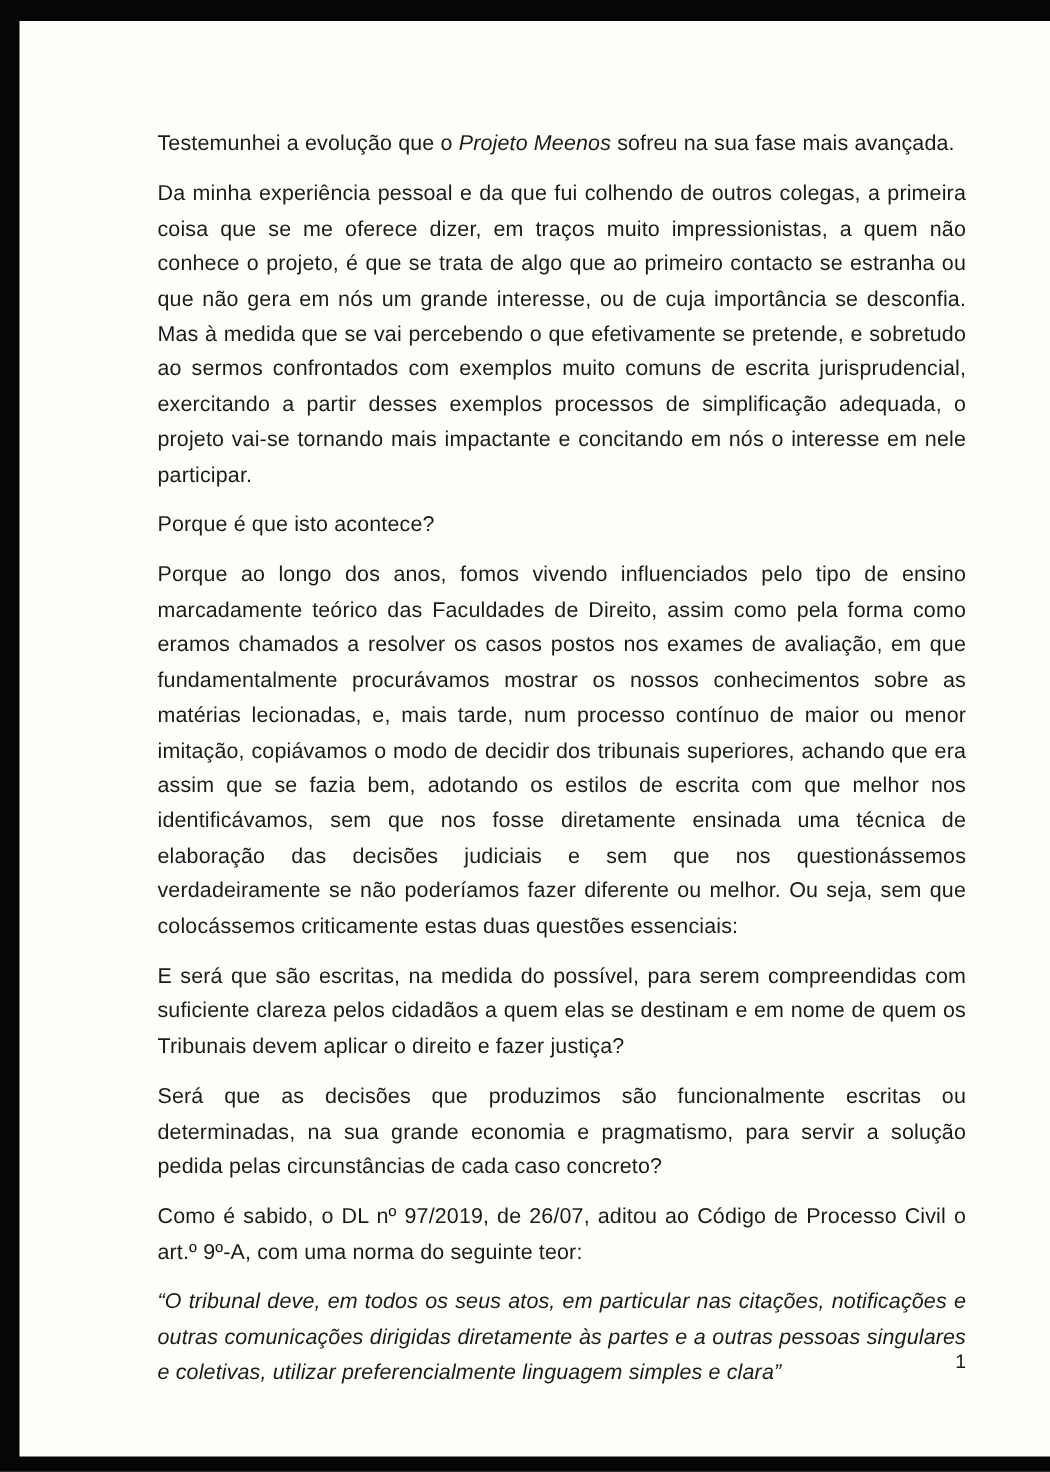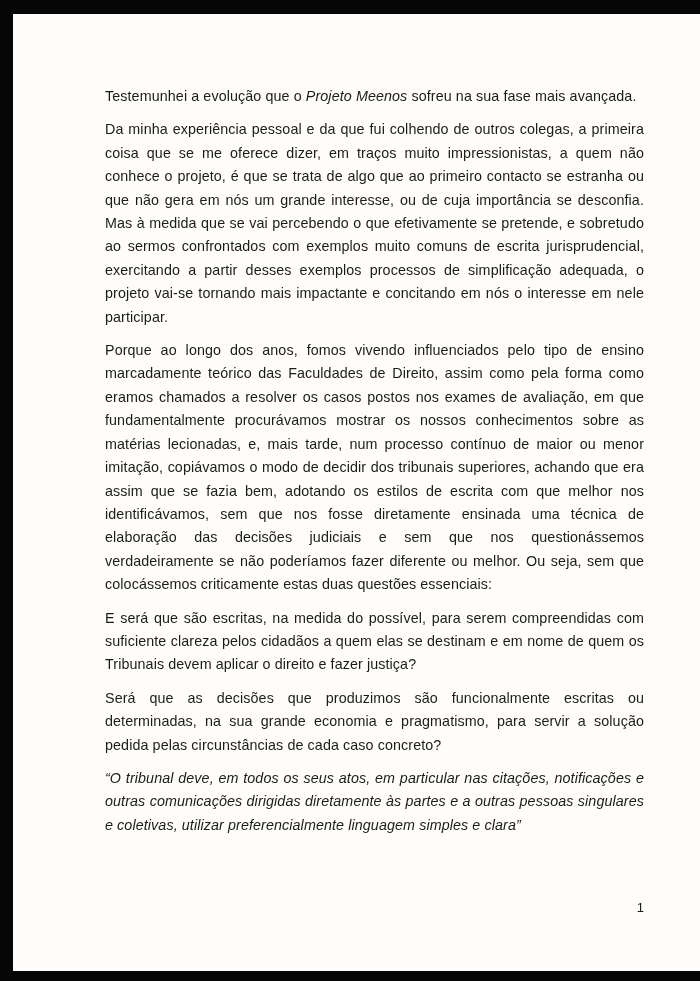--- a/index.html
+++ b/index.html
@@ -52,22 +52,24 @@
   }
 </style>
 </head>
 <body>
 
 <div class="frame">
   <div class="page">
     <div class="body-text">
         <p class="para"><span>Testemunhei a evolução que o </span><span class="it">Projeto Meenos</span><span> sofreu na sua fase mais avançada.</span></p>
         <p class="para"><span>Da minha experiência pessoal e da que fui colhendo de outros colegas, a primeira coisa que se me oferece dizer, em traços muito impressionistas, a quem não conhece o projeto, é que se trata de algo que ao primeiro contacto se estranha ou que não gera em nós um grande interesse, ou de cuja importância se desconfia. Mas à medida que se vai percebendo o que efetivamente se pretende, e sobretudo ao sermos confrontados com exemplos muito comuns de escrita jurisprudencial, exercitando a partir desses exemplos processos de simplificação adequada, o projeto vai-se tornando mais impactante e concitando em nós o interesse em nele participar.</span></p>
+        <p class="para"><span>Porque é que isto acontece?</span></p>
         <p class="para"><span>Porque ao longo dos anos, fomos vivendo influenciados pelo tipo de ensino marcadamente teórico das Faculdades de Direito, assim como pela forma como eramos chamados a resolver os casos postos nos exames de avaliação, em que fundamentalmente procurávamos mostrar os nossos conhecimentos sobre as matérias lecionadas, e, mais tarde, num processo contínuo de maior ou menor imitação, copiávamos o modo de decidir dos tribunais superiores, achando que era assim que se fazia bem, adotando os estilos de escrita com que melhor nos identificávamos, sem que nos fosse diretamente ensinada uma técnica de elaboração das decisões judiciais e sem que nos questionássemos verdadeiramente se não poderíamos fazer diferente ou melhor. Ou seja, sem que colocássemos criticamente estas duas questões essenciais:</span></p>
         <p class="para"><span>E será que são escritas, na medida do possível, para serem compreendidas com suficiente clareza pelos cidadãos a quem elas se destinam e em nome de quem os Tribunais devem aplicar o direito e fazer justiça?</span></p>
         <p class="para"><span>Será que as decisões que produzimos são funcionalmente escritas ou determinadas, na sua grande economia e pragmatismo, para servir a solução pedida pelas circunstâncias de cada caso concreto?</span></p>
+        <p class="para"><span>Como é sabido, o DL nº 97/2019, de 26/07, aditou ao Código de Processo Civil o art.º 9º-A, com uma norma do seguinte teor:</span></p>
         <p class="para"><span class="it">“O tribunal deve, em todos os seus atos, em particular nas citações, notificações e outras comunicações dirigidas diretamente às partes e a outras pessoas singulares e coletivas, utilizar preferencialmente linguagem simples e clara”</span></p>
       </div>
     <div class="footer">
       <span>1</span>
     </div>
   </div>
 </div>
 
 </body></html>

